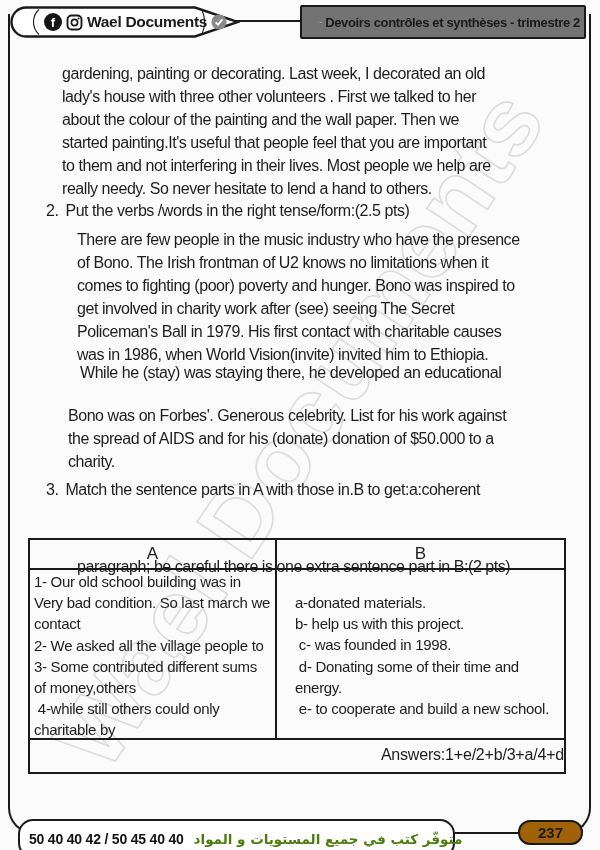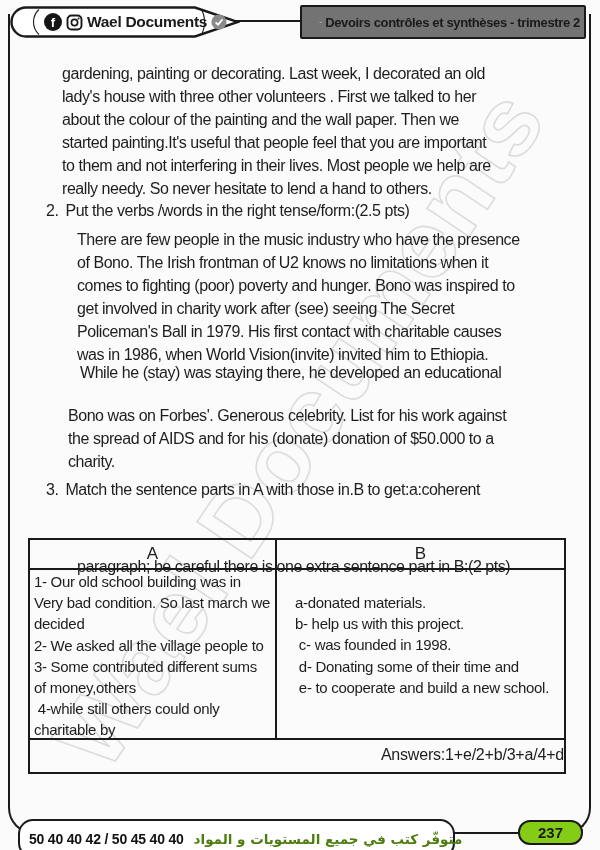--- a/index.html
+++ b/index.html
@@ -40,21 +40,21 @@
   .cell-b{flex:1;padding:22px 0 0 18px;}
   .answers-row{height:30px;display:flex;align-items:center;justify-content:flex-end;
                font-size:16px;letter-spacing:-0.2px;}
   
   .footer-pill{left:18px;top:819px;width:437px;height:39px;background:#fff;border:2px solid #1a1a1a;
                border-radius:15px;display:flex;align-items:center;z-index:4;box-sizing:border-box;
                padding:0 8px 0 9px;gap:5px;}
   .phones{font-size:14px;font-weight:bold;letter-spacing:-0.2px;white-space:pre;color:#111;}
   .arabic-note{font-family:"DejaVu Sans",sans-serif;direction:rtl;font-size:13.5px;font-weight:bold;
                white-space:pre;color:#4d7c0f;flex:1;text-align:center;}
-  .page-number-box{left:518px;top:820px;width:65px;height:25px;background:#84cc16;border:2px solid #1a1a1a;
+  .page-number-box{left:518px;top:820px;width:65px;height:25px;background:#a16207;border:2px solid #1a1a1a;
                    border-radius:12px;display:flex;align-items:center;justify-content:center;z-index:4;
                    font-size:15px;font-weight:bold;box-sizing:border-box;}
 </style>
 </head>
 <body>
 
 <div class="page">
 
   <svg class="abs watermark-svg" width="600" height="850" viewBox="0 0 600 850">
     <text x="300" y="462" text-anchor="middle" transform="rotate(-56 300 430)" font-family="Liberation Sans, sans-serif" font-size="96" font-weight="bold" fill="none" stroke="#dcdcdc" stroke-width="1.6" textLength="790">Wael Documents</text>
@@ -115,32 +115,33 @@
 
   <div class="abs match-table">
     <div class="thead">
       <div class="th th-a">A</div>
       <div class="th th-b">B</div>
     </div>
     <div class="tbody">
       <div class="cell cell-a">
           <div class="line">1- Our old school building was in</div>
           <div class="line">Very bad condition. So last march we</div>
-          <div class="line">decided</div>
+          <div class="line">contact</div>
           <div class="line">2- We asked all the village people to</div>
           <div class="line">3- Some contributed different sums</div>
           <div class="line">of money,others</div>
           <div class="line"> 4-while still others could only</div>
           <div class="line">charitable by</div>
         </div>
       <div class="cell cell-b">
           <div class="line">a-donated materials.</div>
           <div class="line">b- help us with this project.</div>
           <div class="line"> c- was founded in 1998.</div>
           <div class="line"> d- Donating some of their time and</div>
+          <div class="line">energy.</div>
           <div class="line"> e- to cooperate and build a new school.</div>
         </div>
     </div>
     <div class="answers-row">
       <span>Answers:1+e/2+b/3+a/4+d</span>
     </div>
   </div>
 
   <div class="abs footer-pill">
     <span class="phones">50 40 40 42 / 50 45 40 40</span>

